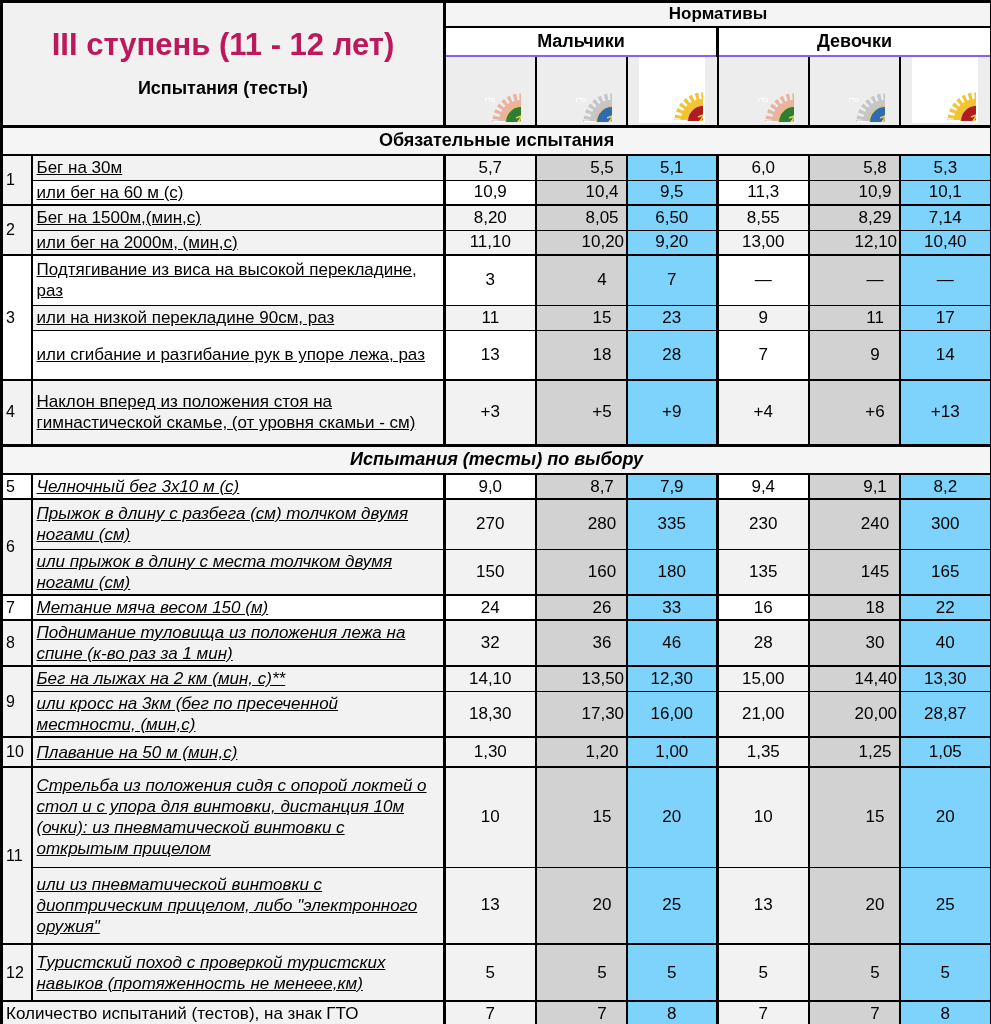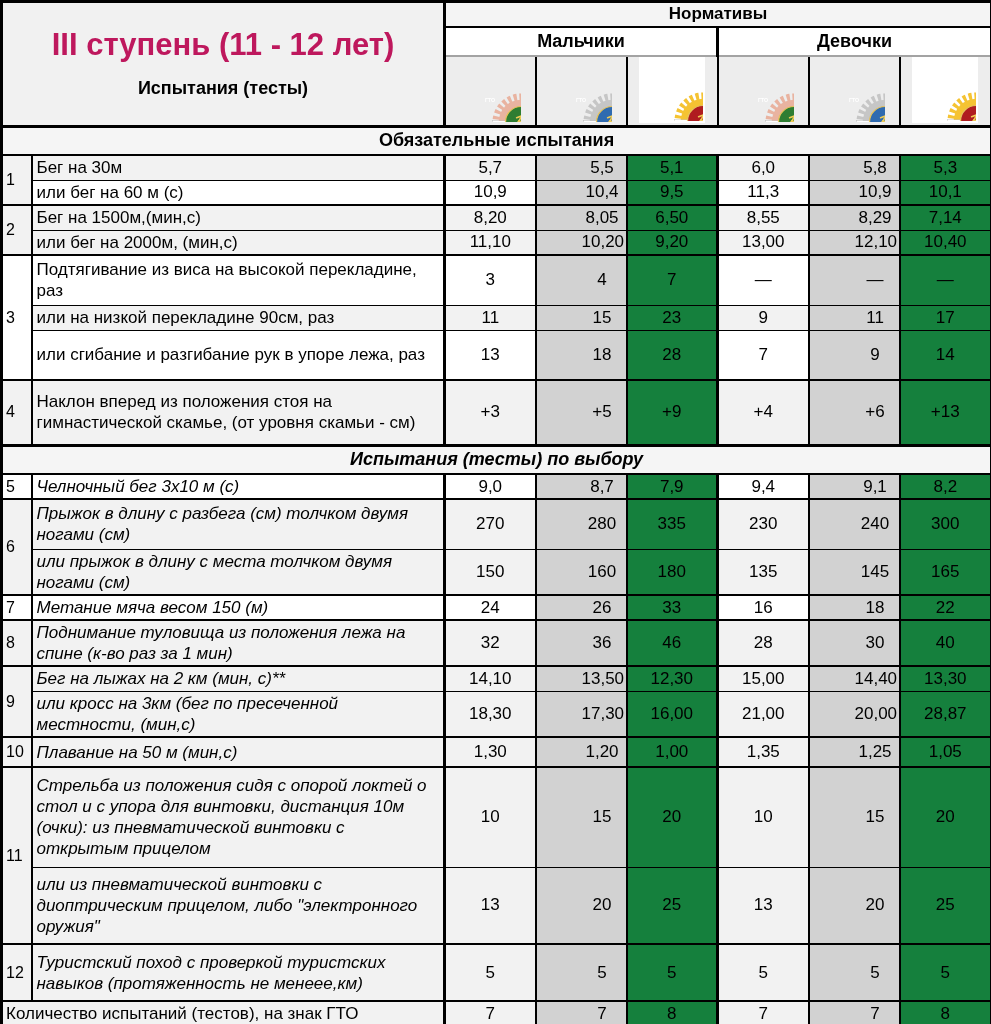--- a/index.html
+++ b/index.html
@@ -2,41 +2,41 @@
 <html><head>
 <meta charset="utf-8">
 <style>
   html,body{margin:0;padding:0;}
   body{width:991px;height:1024px;overflow:hidden;background:#fff;
        font-family:"Liberation Sans",sans-serif;color:#000;}
   table{border-collapse:collapse;table-layout:fixed;width:991px;border:3px solid #000;}
   td{border:1px solid #000;overflow:hidden;padding:0 3px;vertical-align:middle;}
   
   td.num{border-right:2px solid #000;font-size:16px;text-align:left;padding-left:3px;}
-  td.name{border-right:3px solid #000;font-size:17px;line-height:21px;text-align:left;padding:1px 4px;}
+  td.name{border-right:3px solid #000;font-size:17px;line-height:21px;text-align:left;padding:1px 4px;text-decoration:underline;}
   td.val{border-left:2px solid #000;border-right:2px solid #000;text-align:center;font-size:17px;}
   td.c3{border-left:3px solid #000;}
   
   tr.gs td{border-top:2px solid #000;}
   
   tr.light .stripe{background:#f2f2f2;}
   tr.white .stripe{background:#ffffff;}
   .c1,.c4{background:#d2d2d2;padding-left:45px;}
-  .c2,.c5{background:#15803d;}
+  .c2,.c5{background:#7dd3fc;}
   
   tr.h1{height:25px;} tr.h1b{height:30px;} tr.h2{height:50px;} tr.h2b{height:46px;margin-top:33px;}
   tr.h3{height:65px;} tr.h3b{height:77px;} tr.h4{height:100px;} tr.h12{height:57px;} tr.hf{height:26px;}
   
   td.header-left{background:#f1f1f1;border-right:3px solid #000;border-bottom:3px solid #000;text-align:center;}
   .title{color:#be185d;font-size:31px;font-weight:bold;line-height:34px;}
   .subtitle{font-size:18px;font-weight:bold;margin-top:16px;}
   tr.r-norm{height:25px;} tr.r-sex{height:29px;} tr.r-badge{height:70px;}
   td.normatives{background:#f4f4f4;border-left:3px solid #000;border-bottom:2px solid #000;
       text-align:center;font-weight:bold;font-size:17px;}
-  td.sex{background:#ffffff;text-align:center;font-weight:bold;font-size:18px;border-bottom:2px solid #a3a3a3;}
+  td.sex{background:#ffffff;text-align:center;font-weight:bold;font-size:18px;border-bottom:2px solid #8b5cf6;}
   td.sex.gleft{border-left:3px solid #000;}
   td.bcell{background:#ededed;text-align:center;border-left:2px solid #000;border-right:2px solid #000;
       border-bottom:3px solid #000;vertical-align:middle;padding:0;}
   .goldbox{display:inline-flex;align-items:center;justify-content:center;background:#ffffff;
       width:66px;height:66px;}
   .badge{width:62px;height:62px;display:inline-block;vertical-align:middle;}
   .badge text{font-family:"Liberation Sans",sans-serif;}
   
   tr.section-row{height:29px;}
   tr.section-row td{border-top:3px solid #000;border-bottom:2px solid #000;background:#f5f5f5;

